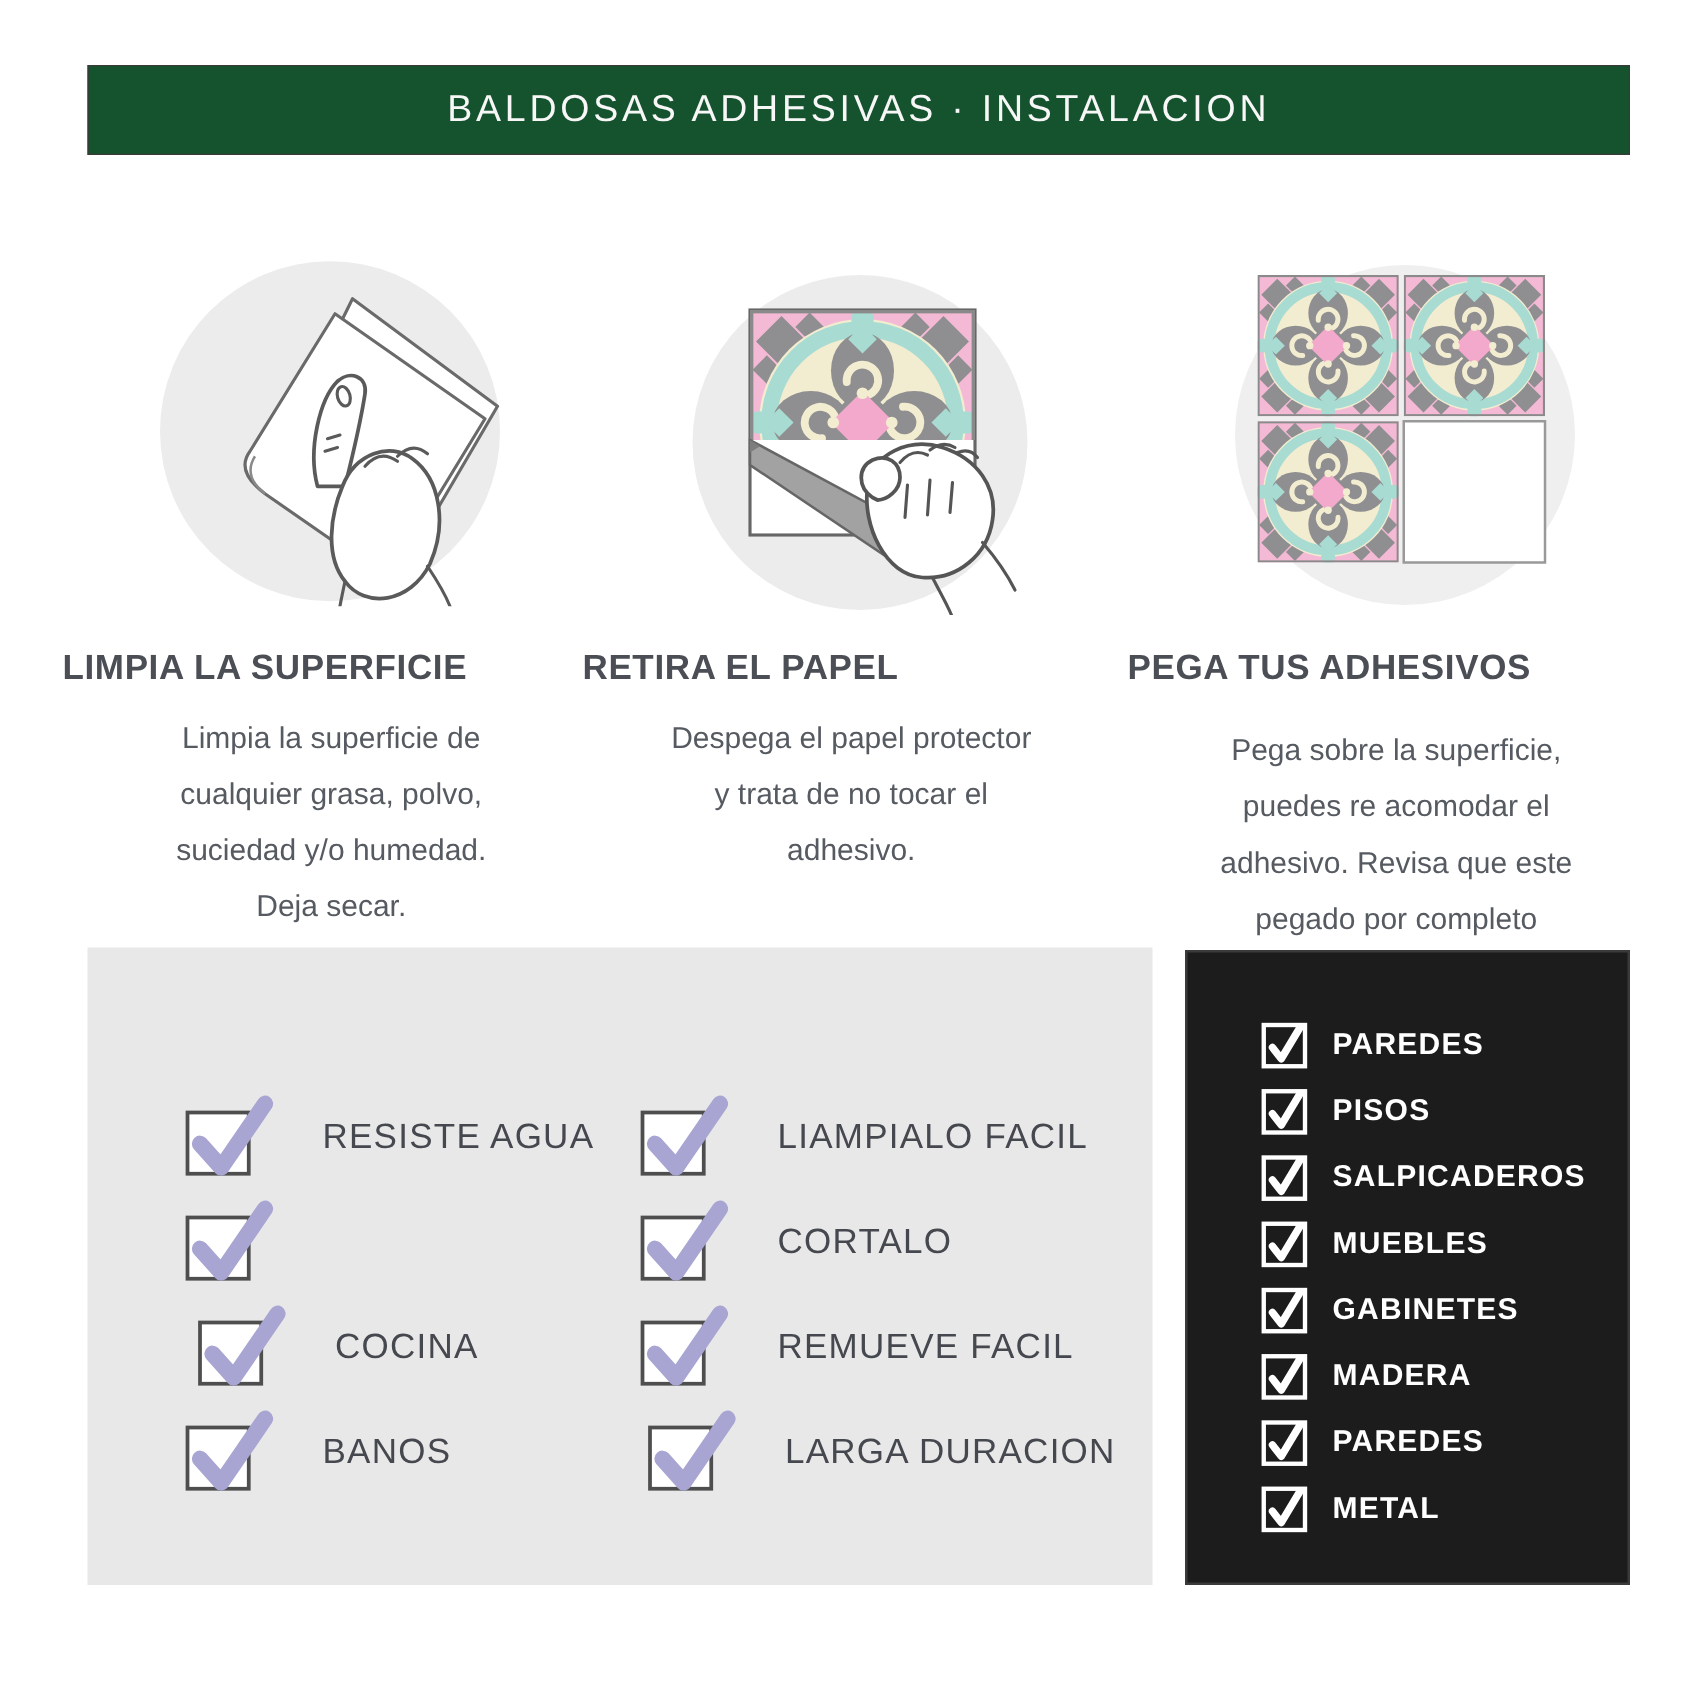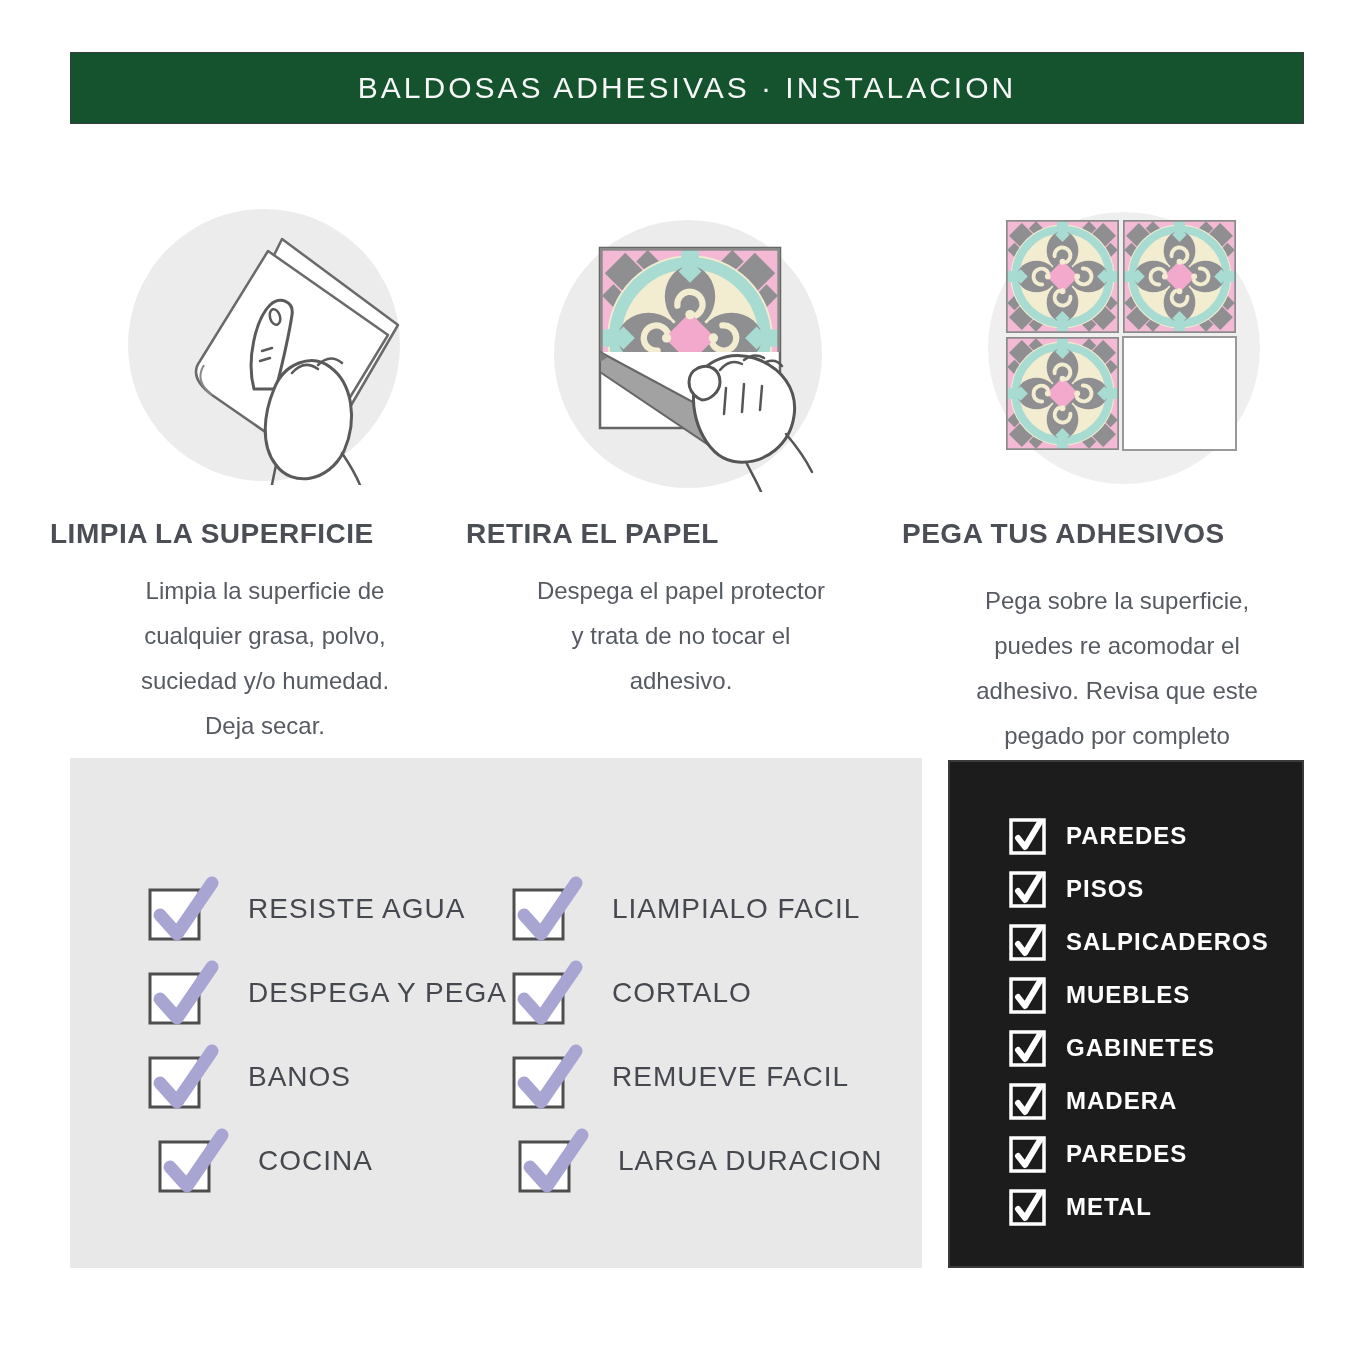--- a/index.html
+++ b/index.html
@@ -40,21 +40,21 @@
   .d1 { left:50px; } .d2 { left:466px; } .d3 { left:902px; top:578px; }
 
   
   .features-panel {
     position:absolute; left:70px; top:758px; width:852px; height:510px;
     background:#e9e8e8;
   }
   .feat-col { position:absolute; top:118px; list-style:none; }
   .feat-col.colA { left:76px; }
   .feat-col.colB { left:440px; }
-  .feat-row { display:flex; align-items:center; gap:24px; height:66px; margin-bottom:18px; }
+  .feat-row { display:flex; align-items:center; gap:34px; height:66px; margin-bottom:18px; }
   .feat-label {
     font-size:28px; color:#45484e; letter-spacing:1px; font-weight:400;
   }
   .cb-gray { width:78px; height:66px; flex:0 0 auto; }
 
   
   .surfaces-panel {
     position:absolute; left:948px; top:760px; width:356px; height:508px;
     background:#1c1c1c; border:2px solid #3a3a3a;
   }
@@ -224,35 +224,34 @@
           <rect x="4" y="14" width="49" height="49" fill="#ffffff" stroke="#4e4e4e" stroke-width="3"></rect>
           <path d="M14,39 L31,58 L66,7" fill="none" stroke="#a8a5d3" stroke-width="13" stroke-linecap="round" stroke-linejoin="round"></path>
         </svg>
         <span class="feat-label">RESISTE AGUA</span>
       </li>
       <li class="feat-row">
         <svg class="cb-gray" viewBox="0 0 78 66">
           <rect x="4" y="14" width="49" height="49" fill="#ffffff" stroke="#4e4e4e" stroke-width="3"></rect>
           <path d="M14,39 L31,58 L66,7" fill="none" stroke="#a8a5d3" stroke-width="13" stroke-linecap="round" stroke-linejoin="round"></path>
         </svg>
-        <span class="feat-label">DESPEGA Y PEGA</span>
+      </li>
+      <li class="feat-row" style="margin-left:10px">
+        <svg class="cb-gray" viewBox="0 0 78 66">
+          <rect x="4" y="14" width="49" height="49" fill="#ffffff" stroke="#4e4e4e" stroke-width="3"></rect>
+          <path d="M14,39 L31,58 L66,7" fill="none" stroke="#a8a5d3" stroke-width="13" stroke-linecap="round" stroke-linejoin="round"></path>
+        </svg>
+        <span class="feat-label">COCINA</span>
       </li>
       <li class="feat-row">
         <svg class="cb-gray" viewBox="0 0 78 66">
           <rect x="4" y="14" width="49" height="49" fill="#ffffff" stroke="#4e4e4e" stroke-width="3"></rect>
           <path d="M14,39 L31,58 L66,7" fill="none" stroke="#a8a5d3" stroke-width="13" stroke-linecap="round" stroke-linejoin="round"></path>
         </svg>
         <span class="feat-label">BANOS</span>
-      </li>
-      <li class="feat-row" style="margin-left:10px">
-        <svg class="cb-gray" viewBox="0 0 78 66">
-          <rect x="4" y="14" width="49" height="49" fill="#ffffff" stroke="#4e4e4e" stroke-width="3"></rect>
-          <path d="M14,39 L31,58 L66,7" fill="none" stroke="#a8a5d3" stroke-width="13" stroke-linecap="round" stroke-linejoin="round"></path>
-        </svg>
-        <span class="feat-label">COCINA</span>
       </li>
     </ul>
     <ul class="feat-col colB">
       <li class="feat-row">
         <svg class="cb-gray" viewBox="0 0 78 66">
           <rect x="4" y="14" width="49" height="49" fill="#ffffff" stroke="#4e4e4e" stroke-width="3"></rect>
           <path d="M14,39 L31,58 L66,7" fill="none" stroke="#a8a5d3" stroke-width="13" stroke-linecap="round" stroke-linejoin="round"></path>
         </svg>
         <span class="feat-label">LIAMPIALO FACIL</span>
       </li>

